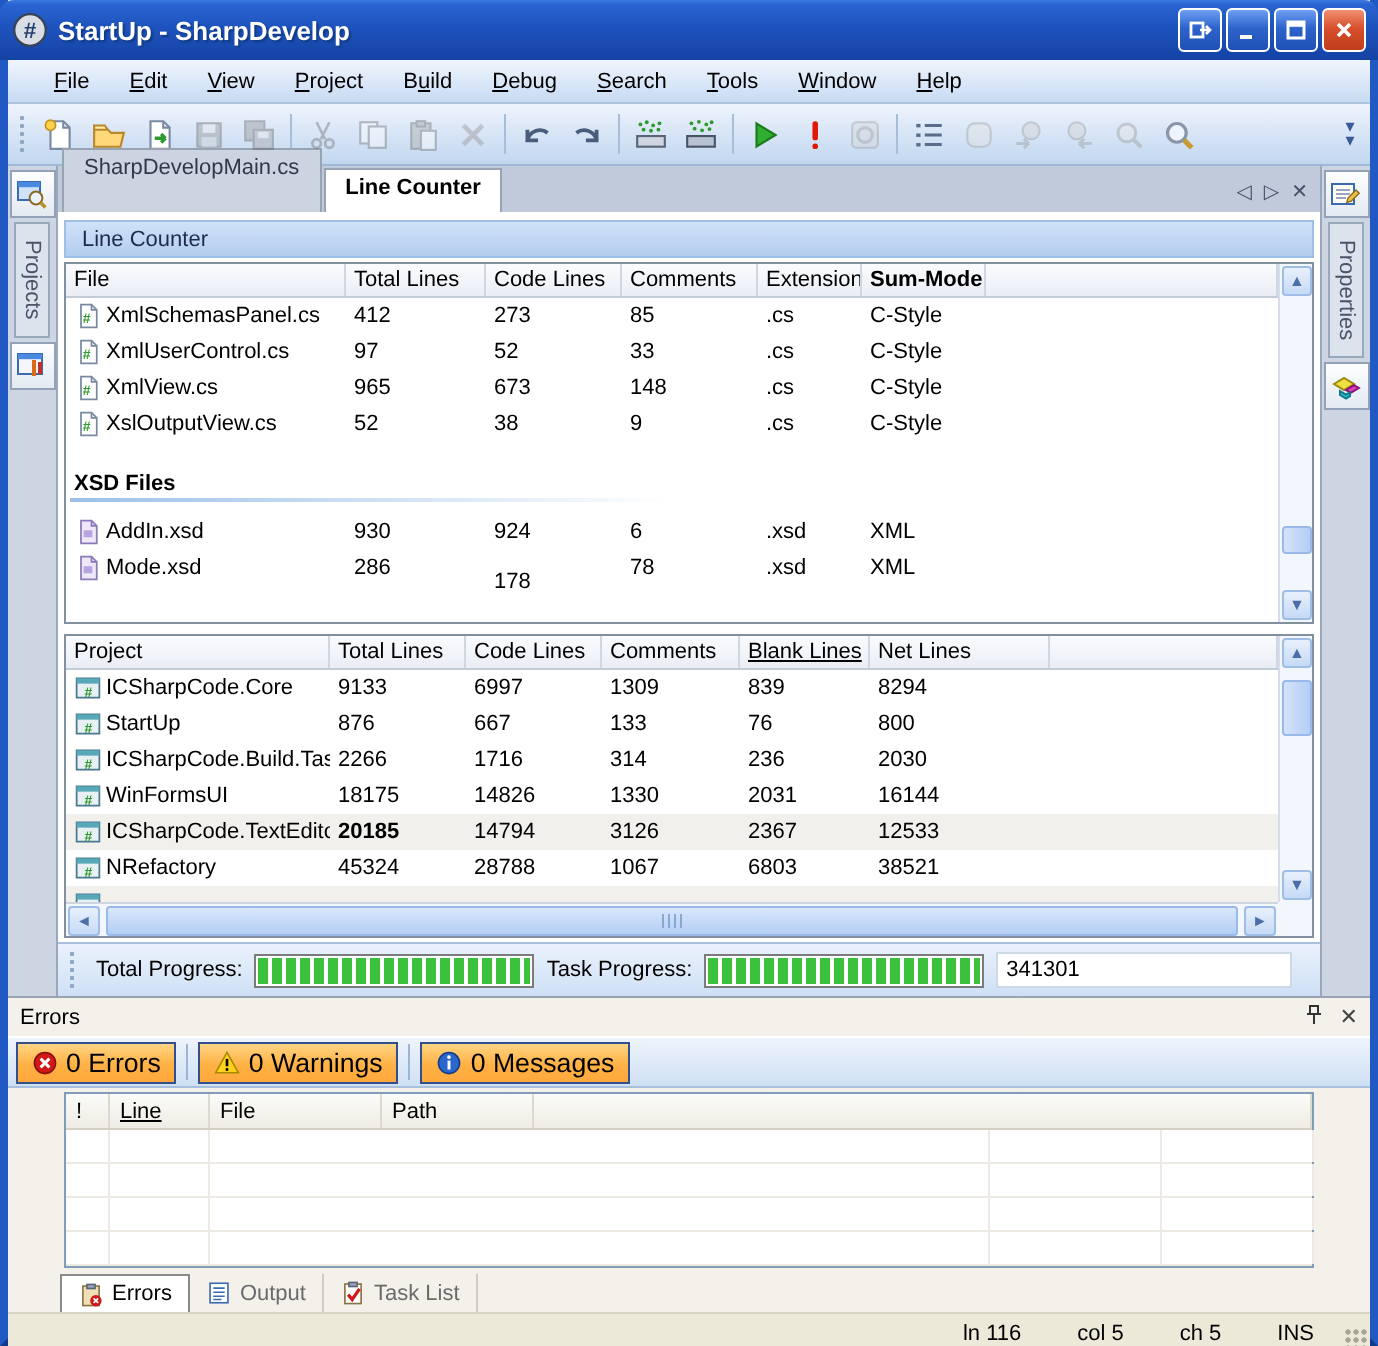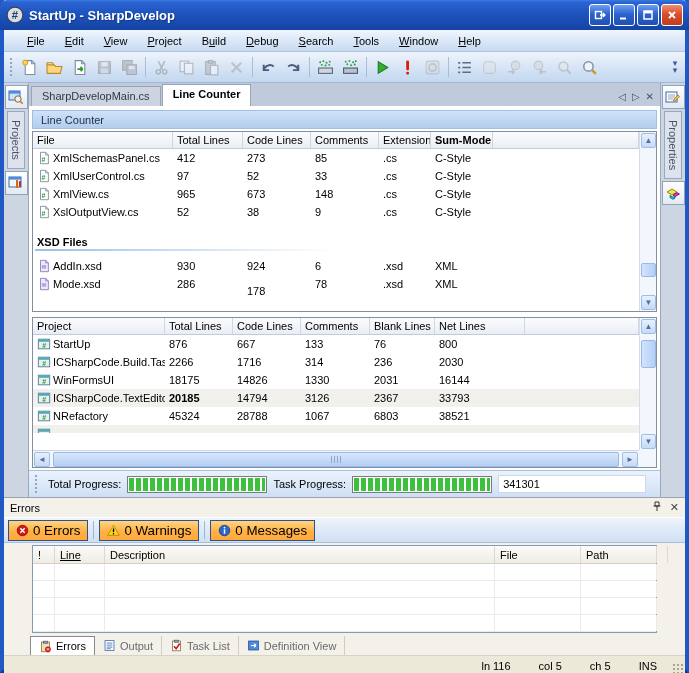--- a/index.html
+++ b/index.html
@@ -36,21 +36,21 @@
   .dockrow { flex:0 0 414px; display:flex; background:#c0cada; }
   .dockcol { width:25px; flex:0 0 25px; background:#cdd5e2; display:flex; flex-direction:column; align-items:center; padding-top:2px; }
   .dockcol.right { border-left:1px solid #9aa8bc; } .dockcol.left { border-right:1px solid #9aa8bc; }
   .dock-iconbtn { width:23px; height:24px; background:linear-gradient(180deg,#fdfefe,#e4eaf2); border:1px solid #93a2b8;
     display:flex; align-items:center; justify-content:center; margin-bottom:2px; }
   .dock-iconbtn svg { width:16px; height:16px; }
   .vtab { writing-mode:vertical-rl; padding:8px 2px; color:#4a5468; background:#dde3ec; border:1px solid #9aa8bc; margin-bottom:2px; }
   
   .center { flex:1; display:flex; flex-direction:column; min-width:0; }
   .tabstrip { height:23px; flex:0 0 23px; display:flex; align-items:flex-end; background:#c0cada; padding-left:2px; }
-  .doctab { height:20px; padding:3px 10px 0; margin-right:1px; background:#ccd4e1; border:1px solid #98a3b4; border-bottom:none; color:#30394a; }
+  .doctab { height:32px; padding:3px 10px 0; margin-right:1px; background:#ccd4e1; border:1px solid #98a3b4; border-bottom:none; color:#30394a; }
   .doctab.active { background:#fff; font-weight:bold; color:#000; height:22px; }
   .tabnav { margin-left:auto; display:flex; align-items:center; gap:6px; padding:0 6px 4px; color:#46506a; font-size:10px; }
   
   .pad { flex:1; background:#fff; padding:4px 3px 2px; display:flex; flex-direction:column; min-height:0; }
   .lc-header { height:19px; flex:0 0 19px; display:flex; align-items:center; padding-left:8px;
     background:linear-gradient(180deg,#cfe2f8,#b3cdee); border:1px solid #9fc0e6; color:#1c2c48; margin-bottom:2px; }
   .panel { border:1px solid #828f9e; background:#fff; display:flex; flex-direction:column; overflow:hidden; }
   .panel1 { flex:0 0 181px; margin-bottom:5px; }
   .panel2 { flex:1; }
   .pbody { flex:1; display:flex; min-height:0; }
@@ -498,23 +498,40 @@
         </div>
 
         <div class="panel panel2">
           <div class="pbody">
             <div class="pcontent" id="projtable">
                 <div class="lvhead">
                   <span class="hcell" style="width: 132px; flex: 0 0 132px;">Project</span>
                   <span class="hcell" style="width: 68px; flex: 0 0 68px;">Total Lines</span>
                   <span class="hcell" style="width: 68px; flex: 0 0 68px;">Code Lines</span>
                   <span class="hcell" style="width: 69px; flex: 0 0 69px;">Comments</span>
-                  <span class="hcell" style="width: 65px; flex: 0 0 65px;">Blank Lines</span>
+                  <span class="hcell" style="width: 65px; flex: 0 0 65px; text-decoration: underline;">Blank Lines</span>
                   <span class="hcell" style="width: 90px; flex: 0 0 90px;">Net Lines</span>
                   <span class="hcell" style="flex: 1 1 0%;"></span>
+                </div>
+                <div class="lvrow">
+                  <span class="cell first" style="width: 132px; flex: 0 0 132px;">
+                    <span style="display: inline-flex;">
+                      <svg viewBox="0 0 16 16">
+                        <rect x="1.5" y="2.5" width="13" height="11" fill="#e8f0f4" stroke="#4a7890"></rect>
+                        <rect x="1.5" y="2.5" width="13" height="3" fill="#58a8b8"></rect>
+                        <text x="6" y="13" font-size="8" font-weight="bold" fill="#2c9a2c">#</text>
+                      </svg>
+                    </span>
+                    <span>ICSharpCode.Core</span>
+                  </span>
+                  <span class="cell" style="width: 68px; flex: 0 0 68px;">9133</span>
+                  <span class="cell" style="width: 68px; flex: 0 0 68px;">6997</span>
+                  <span class="cell" style="width: 69px; flex: 0 0 69px;">1309</span>
+                  <span class="cell" style="width: 65px; flex: 0 0 65px;">839</span>
+                  <span class="cell" style="width: 90px; flex: 0 0 90px;">8294</span>
                 </div>
                 <div class="lvrow">
                   <span class="cell first" style="width: 132px; flex: 0 0 132px;">
                     <span style="display: inline-flex;">
                       <svg viewBox="0 0 16 16">
                         <rect x="1.5" y="2.5" width="13" height="11" fill="#e8f0f4" stroke="#4a7890"></rect>
                         <rect x="1.5" y="2.5" width="13" height="3" fill="#58a8b8"></rect>
                         <text x="6" y="13" font-size="8" font-weight="bold" fill="#2c9a2c">#</text>
                       </svg>
                     </span>
@@ -568,21 +585,21 @@
                         <rect x="1.5" y="2.5" width="13" height="3" fill="#58a8b8"></rect>
                         <text x="6" y="13" font-size="8" font-weight="bold" fill="#2c9a2c">#</text>
                       </svg>
                     </span>
                     <span>ICSharpCode.TextEditor</span>
                   </span>
                   <span class="cell" style="width: 68px; flex: 0 0 68px; font-weight: bold;">20185</span>
                   <span class="cell" style="width: 68px; flex: 0 0 68px;">14794</span>
                   <span class="cell" style="width: 69px; flex: 0 0 69px;">3126</span>
                   <span class="cell" style="width: 65px; flex: 0 0 65px;">2367</span>
-                  <span class="cell" style="width: 90px; flex: 0 0 90px;">33793</span>
+                  <span class="cell" style="width: 90px; flex: 0 0 90px;">12533</span>
                 </div>
                 <div class="lvrow">
                   <span class="cell first" style="width: 132px; flex: 0 0 132px;">
                     <span style="display: inline-flex;">
                       <svg viewBox="0 0 16 16">
                         <rect x="1.5" y="2.5" width="13" height="11" fill="#e8f0f4" stroke="#4a7890"></rect>
                         <rect x="1.5" y="2.5" width="13" height="3" fill="#58a8b8"></rect>
                         <text x="6" y="13" font-size="8" font-weight="bold" fill="#2c9a2c">#</text>
                       </svg>
                     </span>
@@ -704,21 +721,20 @@
               <circle cx="8" cy="4.4" r="1.1" fill="#fff"></circle>
             </svg>
           </span>
           <span>0 Messages</span>
         </button>
       </div>
     <div class="err-grid" id="errgrid">
         <div class="eg-head">
           <span class="hcell" style="width: 22px; flex: 0 0 22px;">!</span>
           <span class="hcell" style="width: 50px; flex: 0 0 50px; text-decoration: underline;">Line</span>
-          <span class="hcell" style="width: 390px; flex: 0 0 390px;">Description</span>
           <span class="hcell" style="width: 86px; flex: 0 0 86px;">File</span>
           <span class="hcell" style="width: 76px; flex: 0 0 76px;">Path</span>
           <span class="hcell" style="flex: 1 1 0%;"></span>
         </div>
         <div class="eg-row">
           <span class="cell" style="width: 22px; flex: 0 0 22px;"></span>
           <span class="cell" style="width: 50px; flex: 0 0 50px;"></span>
           <span class="cell" style="width: 390px; flex: 0 0 390px;"></span>
           <span class="cell" style="width: 86px; flex: 0 0 86px;"></span>
           <span class="cell" style="width: 76px; flex: 0 0 76px;"></span>
@@ -775,29 +791,20 @@
       <span class="btab">
         <span style="display: inline-flex;">
           <svg viewBox="0 0 16 16">
             <rect x="3" y="2.5" width="10" height="12" fill="#fff" stroke="#8a7240"></rect>
             <rect x="5.5" y="1.5" width="5" height="2.5" fill="#9aa4b8" stroke="#5a6478"></rect>
             <path d="M5 9l2.5 3L12 5.5" fill="none" stroke="#d01818" stroke-width="2"></path>
           </svg>
         </span>
         <span>Task List</span>
       </span>
-      <span class="btab">
-        <span style="display: inline-flex;">
-          <svg viewBox="0 0 16 16">
-            <rect x="2" y="2.5" width="12" height="11" fill="#4a8ae0" stroke="#2a4a90"></rect>
-            <path d="M5 8h6m0 0L8.8 5.8M11 8l-2.2 2.2" stroke="#fff" stroke-width="1.5" fill="none"></path>
-          </svg>
-        </span>
-        <span>Definition View</span>
-      </span>
     </div>
 
   <div class="statusbar" id="statusbar">
     <span class="st-item">ln 116</span>
       <span class="st-item">col 5</span>
       <span class="st-item">ch 5</span>
       <span class="st-item">INS</span>
       <span class="resize-grip"></span>
   </div>
 

